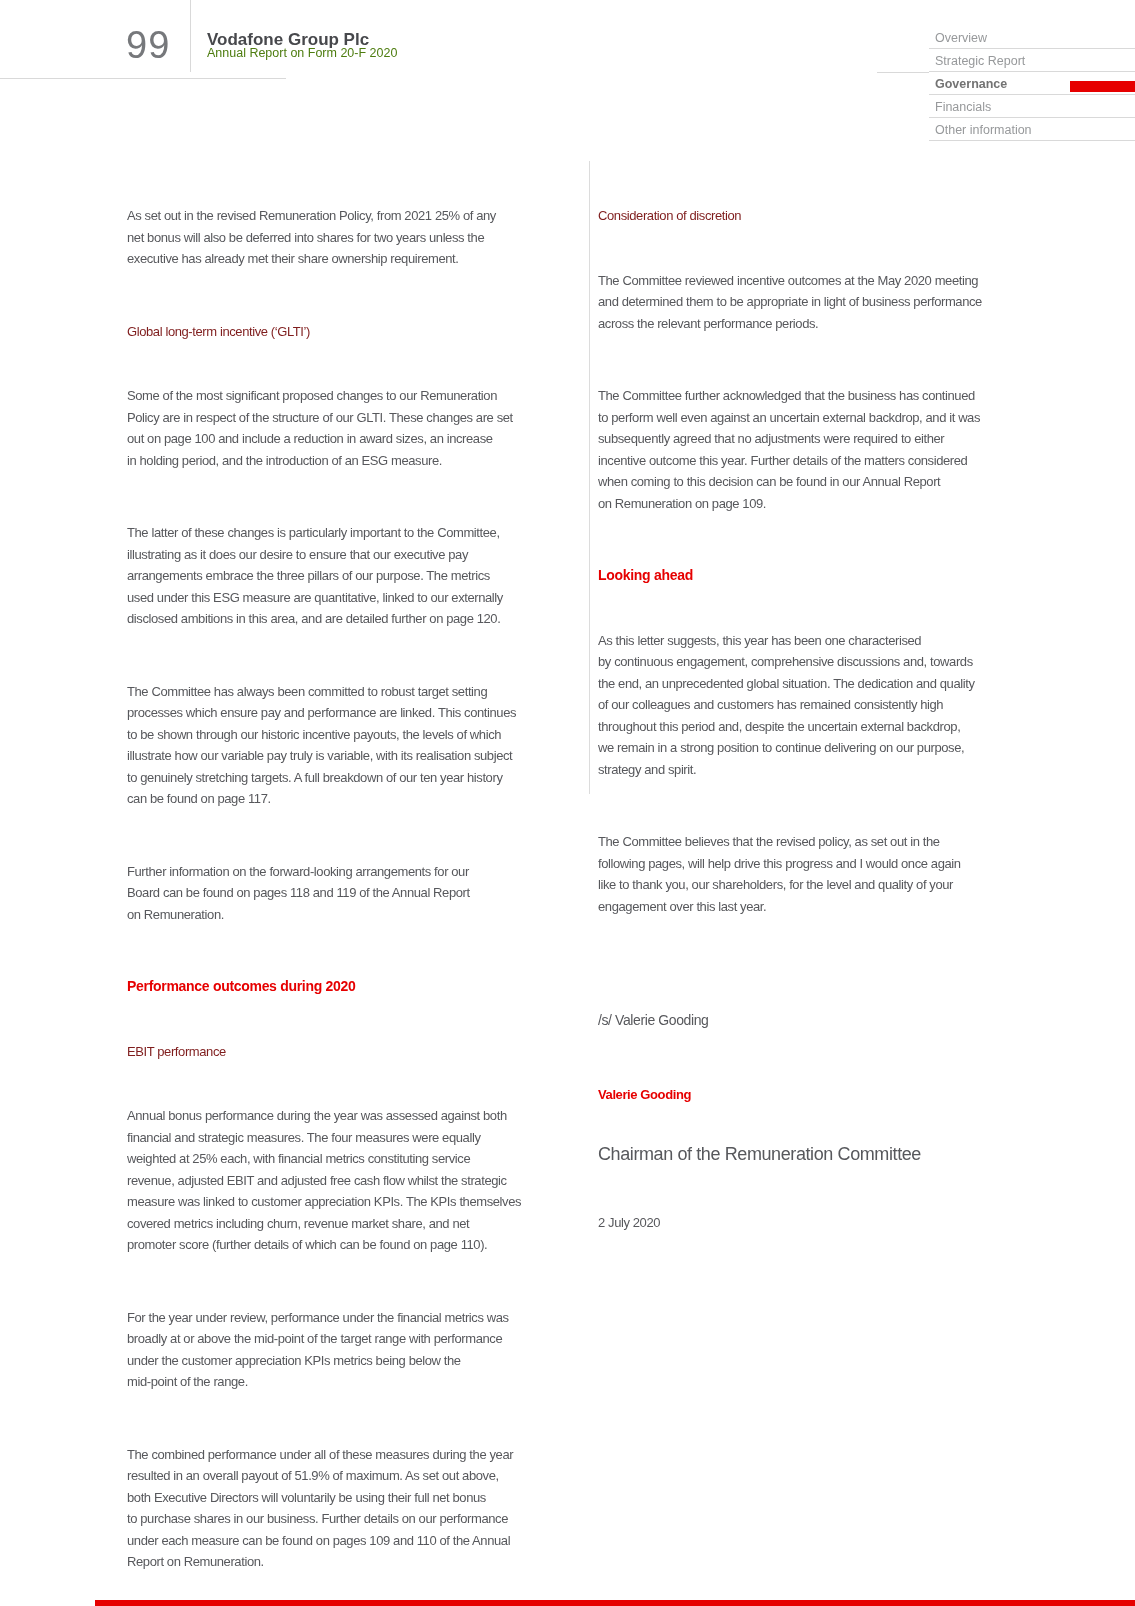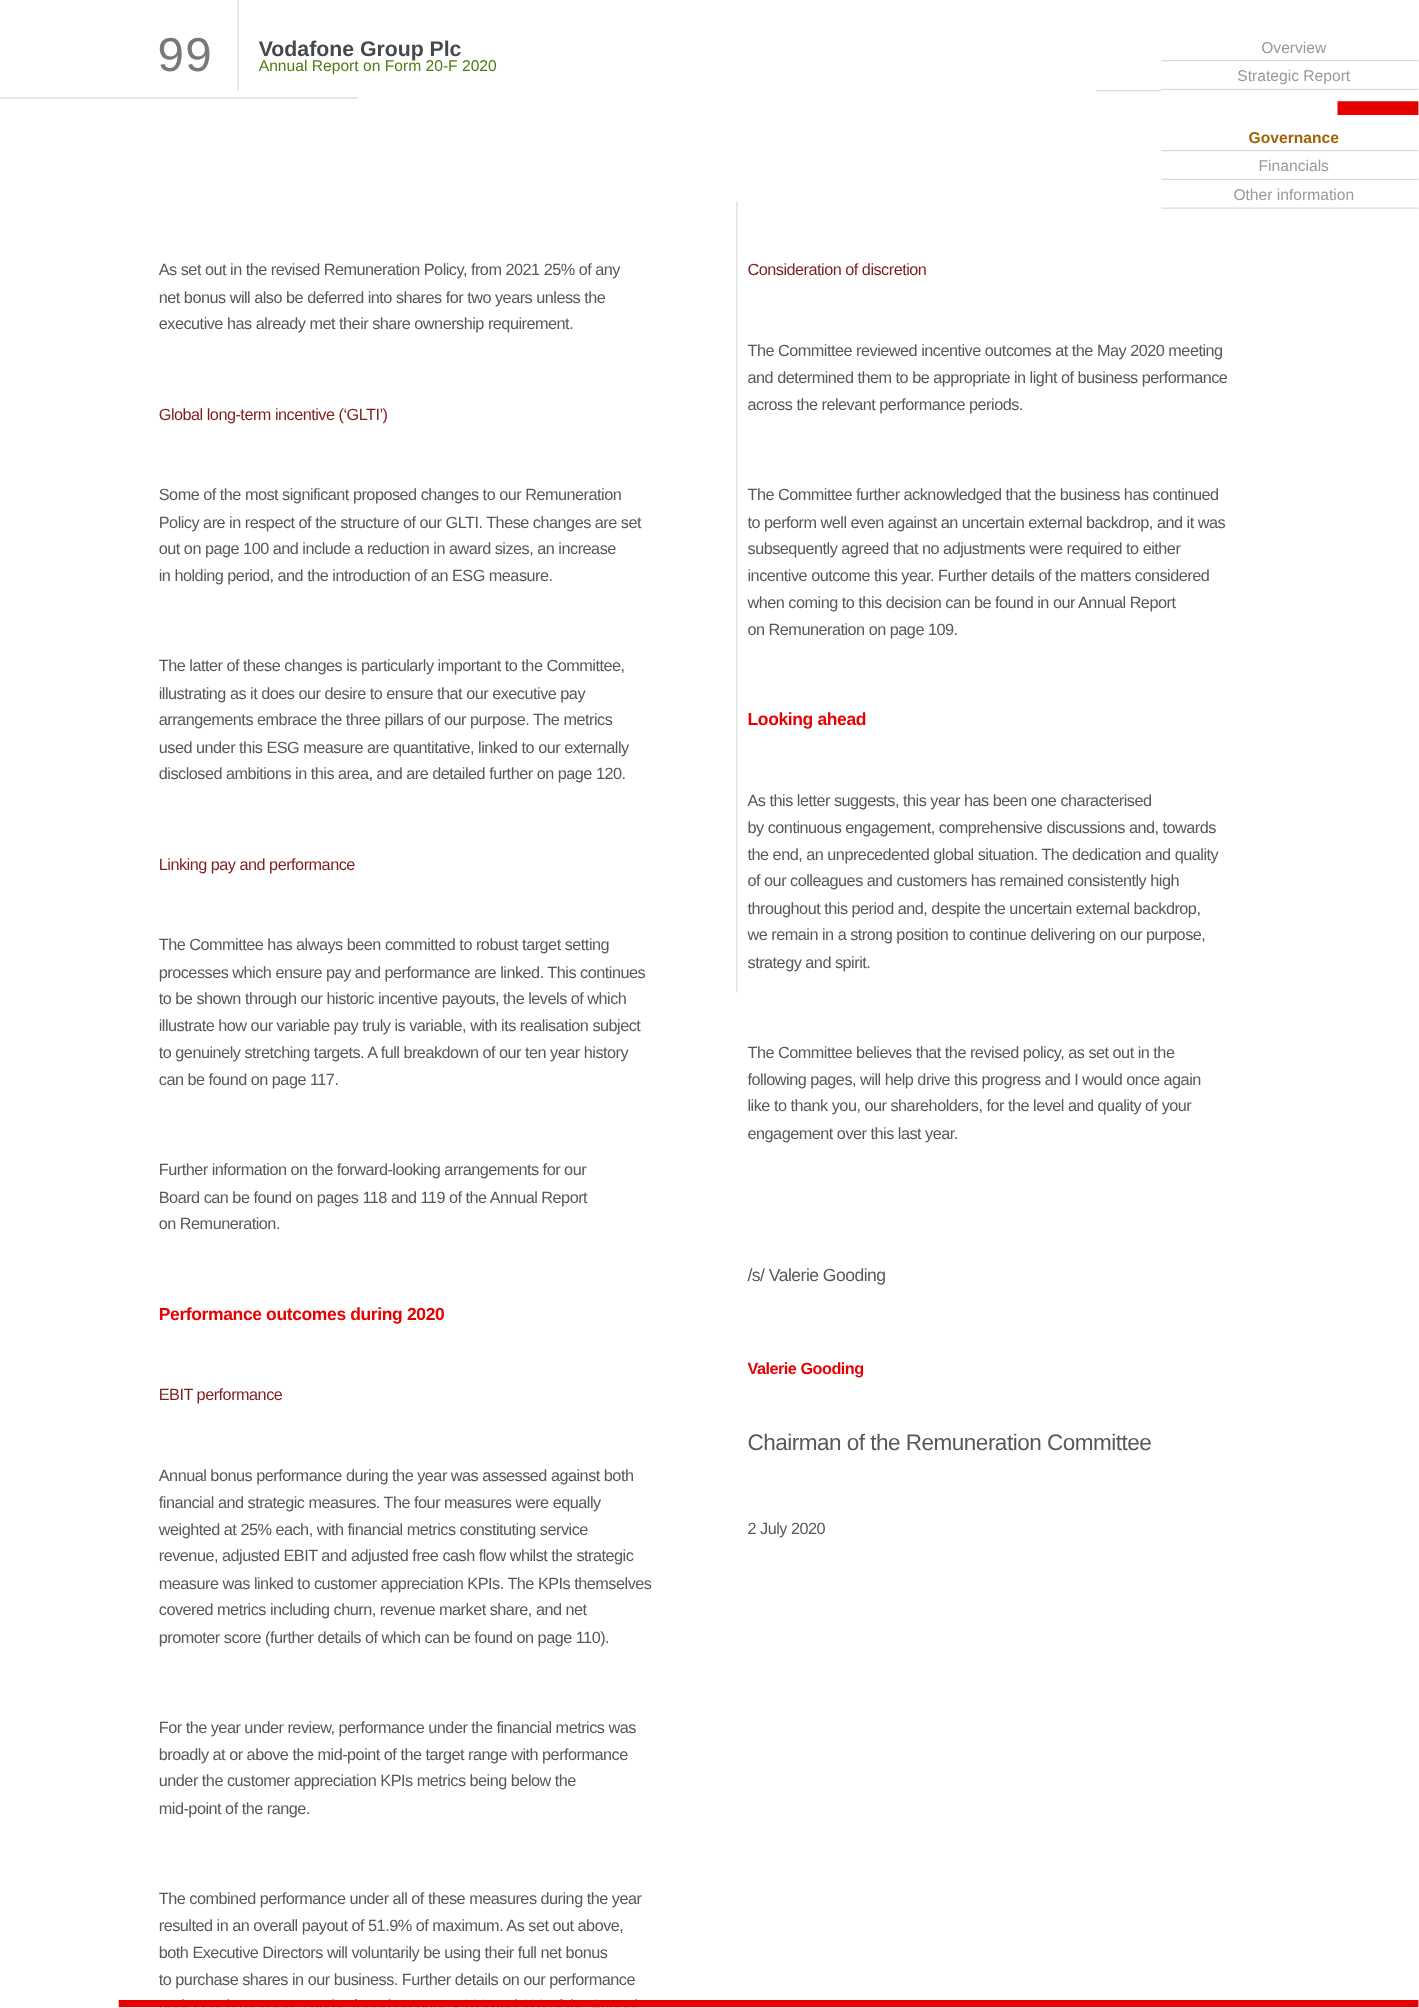--- a/index.html
+++ b/index.html
@@ -8,22 +8,22 @@
   
   .page-num{position:absolute;left:126px;top:24px;font-size:38px;font-weight:300;
             color:#76787b;letter-spacing:1px;}
   .v-rule{position:absolute;left:190px;top:0;width:1px;height:72px;background:#d9d9d9;}
   .h-rule{position:absolute;left:0;top:78px;width:286px;height:1px;background:#d9d9d9;}
   .company{position:absolute;left:207px;top:30px;font-size:17px;font-weight:bold;color:#47484c;}
   .report{position:absolute;left:207px;top:46px;font-size:12.5px;color:#4d7c0f;}
   
   .nav{position:absolute;left:929px;top:26px;width:206px;}
   .nav-item{border-bottom:1px solid #d9d9d9;padding:6px 0 3px 6px;font-size:12.5px;
-            line-height:13px;color:#97999b;cursor:pointer;text-align:center;}
-  .nav-item.active{color:#a16207;font-weight:bold;margin-top:26px;}
+            line-height:13px;color:#97999b;cursor:pointer;}
+  .nav-item.active{color:#737373;font-weight:bold;}
   .nav-bar{position:absolute;left:1070px;top:81px;width:65px;height:11px;background:#e60000;}
   .nav-tick{position:absolute;left:877px;top:72px;width:52px;height:1px;background:#d9d9d9;}
   
   .col{position:absolute;top:162px;font-size:13px;line-height:21.5px;letter-spacing:-0.4px;
        color:#57585c;white-space:pre;}
   .col-left{left:127px;width:465px;}
   .col-right{left:598px;width:452px;}
   .col-divider{position:absolute;left:589px;top:161px;width:1px;height:633px;background:#dcdcdc;}
   .p{margin:0 0 8px 0;}
   .hsub{color:#7f1d1d;margin:0;}
@@ -64,21 +64,20 @@
     <div class="hsub">Global long-term incentive (‘GLTI’)</div>
     <div class="p">Some of the most significant proposed changes to our Remuneration
 Policy are in respect of the structure of our GLTI. These changes are set
 out on page 100 and include a reduction in award sizes, an increase
 in holding period, and the introduction of an ESG measure.</div>
     <div class="p">The latter of these changes is particularly important to the Committee,
 illustrating as it does our desire to ensure that our executive pay
 arrangements embrace the three pillars of our purpose. The metrics
 used under this ESG measure are quantitative, linked to our externally
 disclosed ambitions in this area, and are detailed further on page 120.</div>
-    <div class="hsub">Linking pay and performance</div>
     <div class="p">The Committee has always been committed to robust target setting
 processes which ensure pay and performance are linked. This continues
 to be shown through our historic incentive payouts, the levels of which
 illustrate how our variable pay truly is variable, with its realisation subject
 to genuinely stretching targets. A full breakdown of our ten year history
 can be found on page 117.</div>
     <div class="p">Further information on the forward-looking arrangements for our
 Board can be found on pages 118 and 119 of the Annual Report
 on Remuneration.</div>
     <div class="hsec">Performance outcomes during 2020</div>

